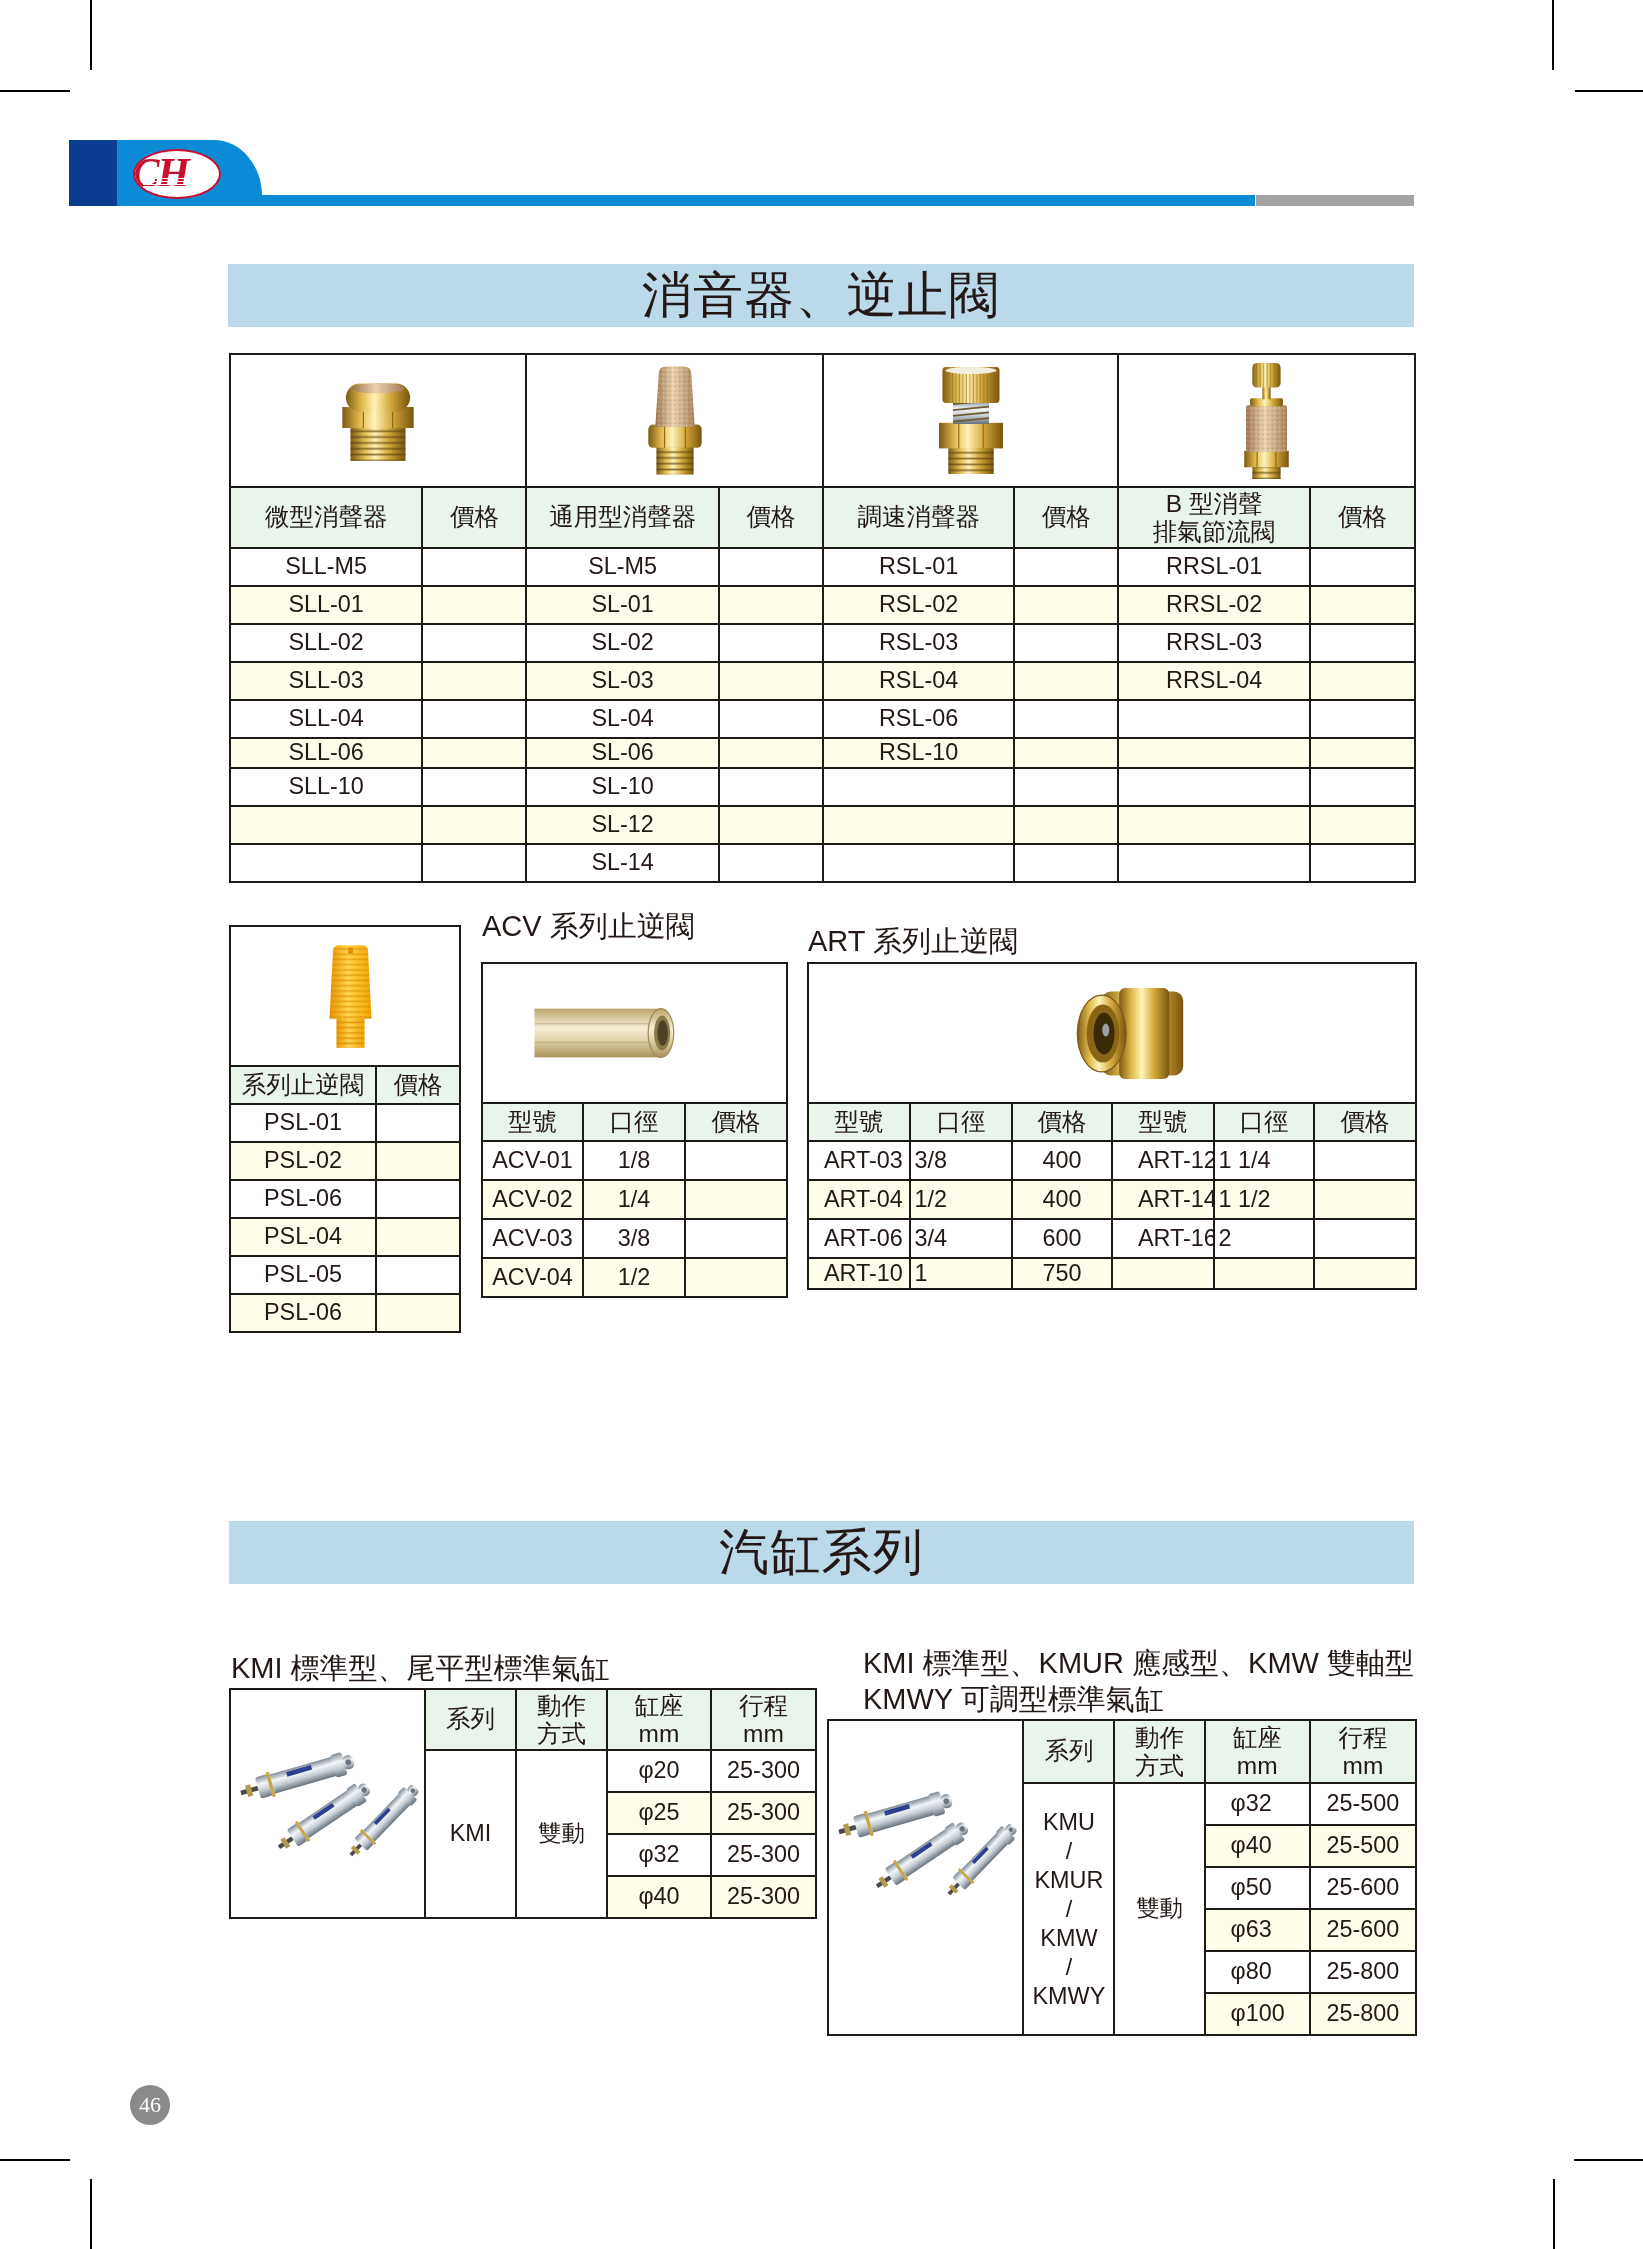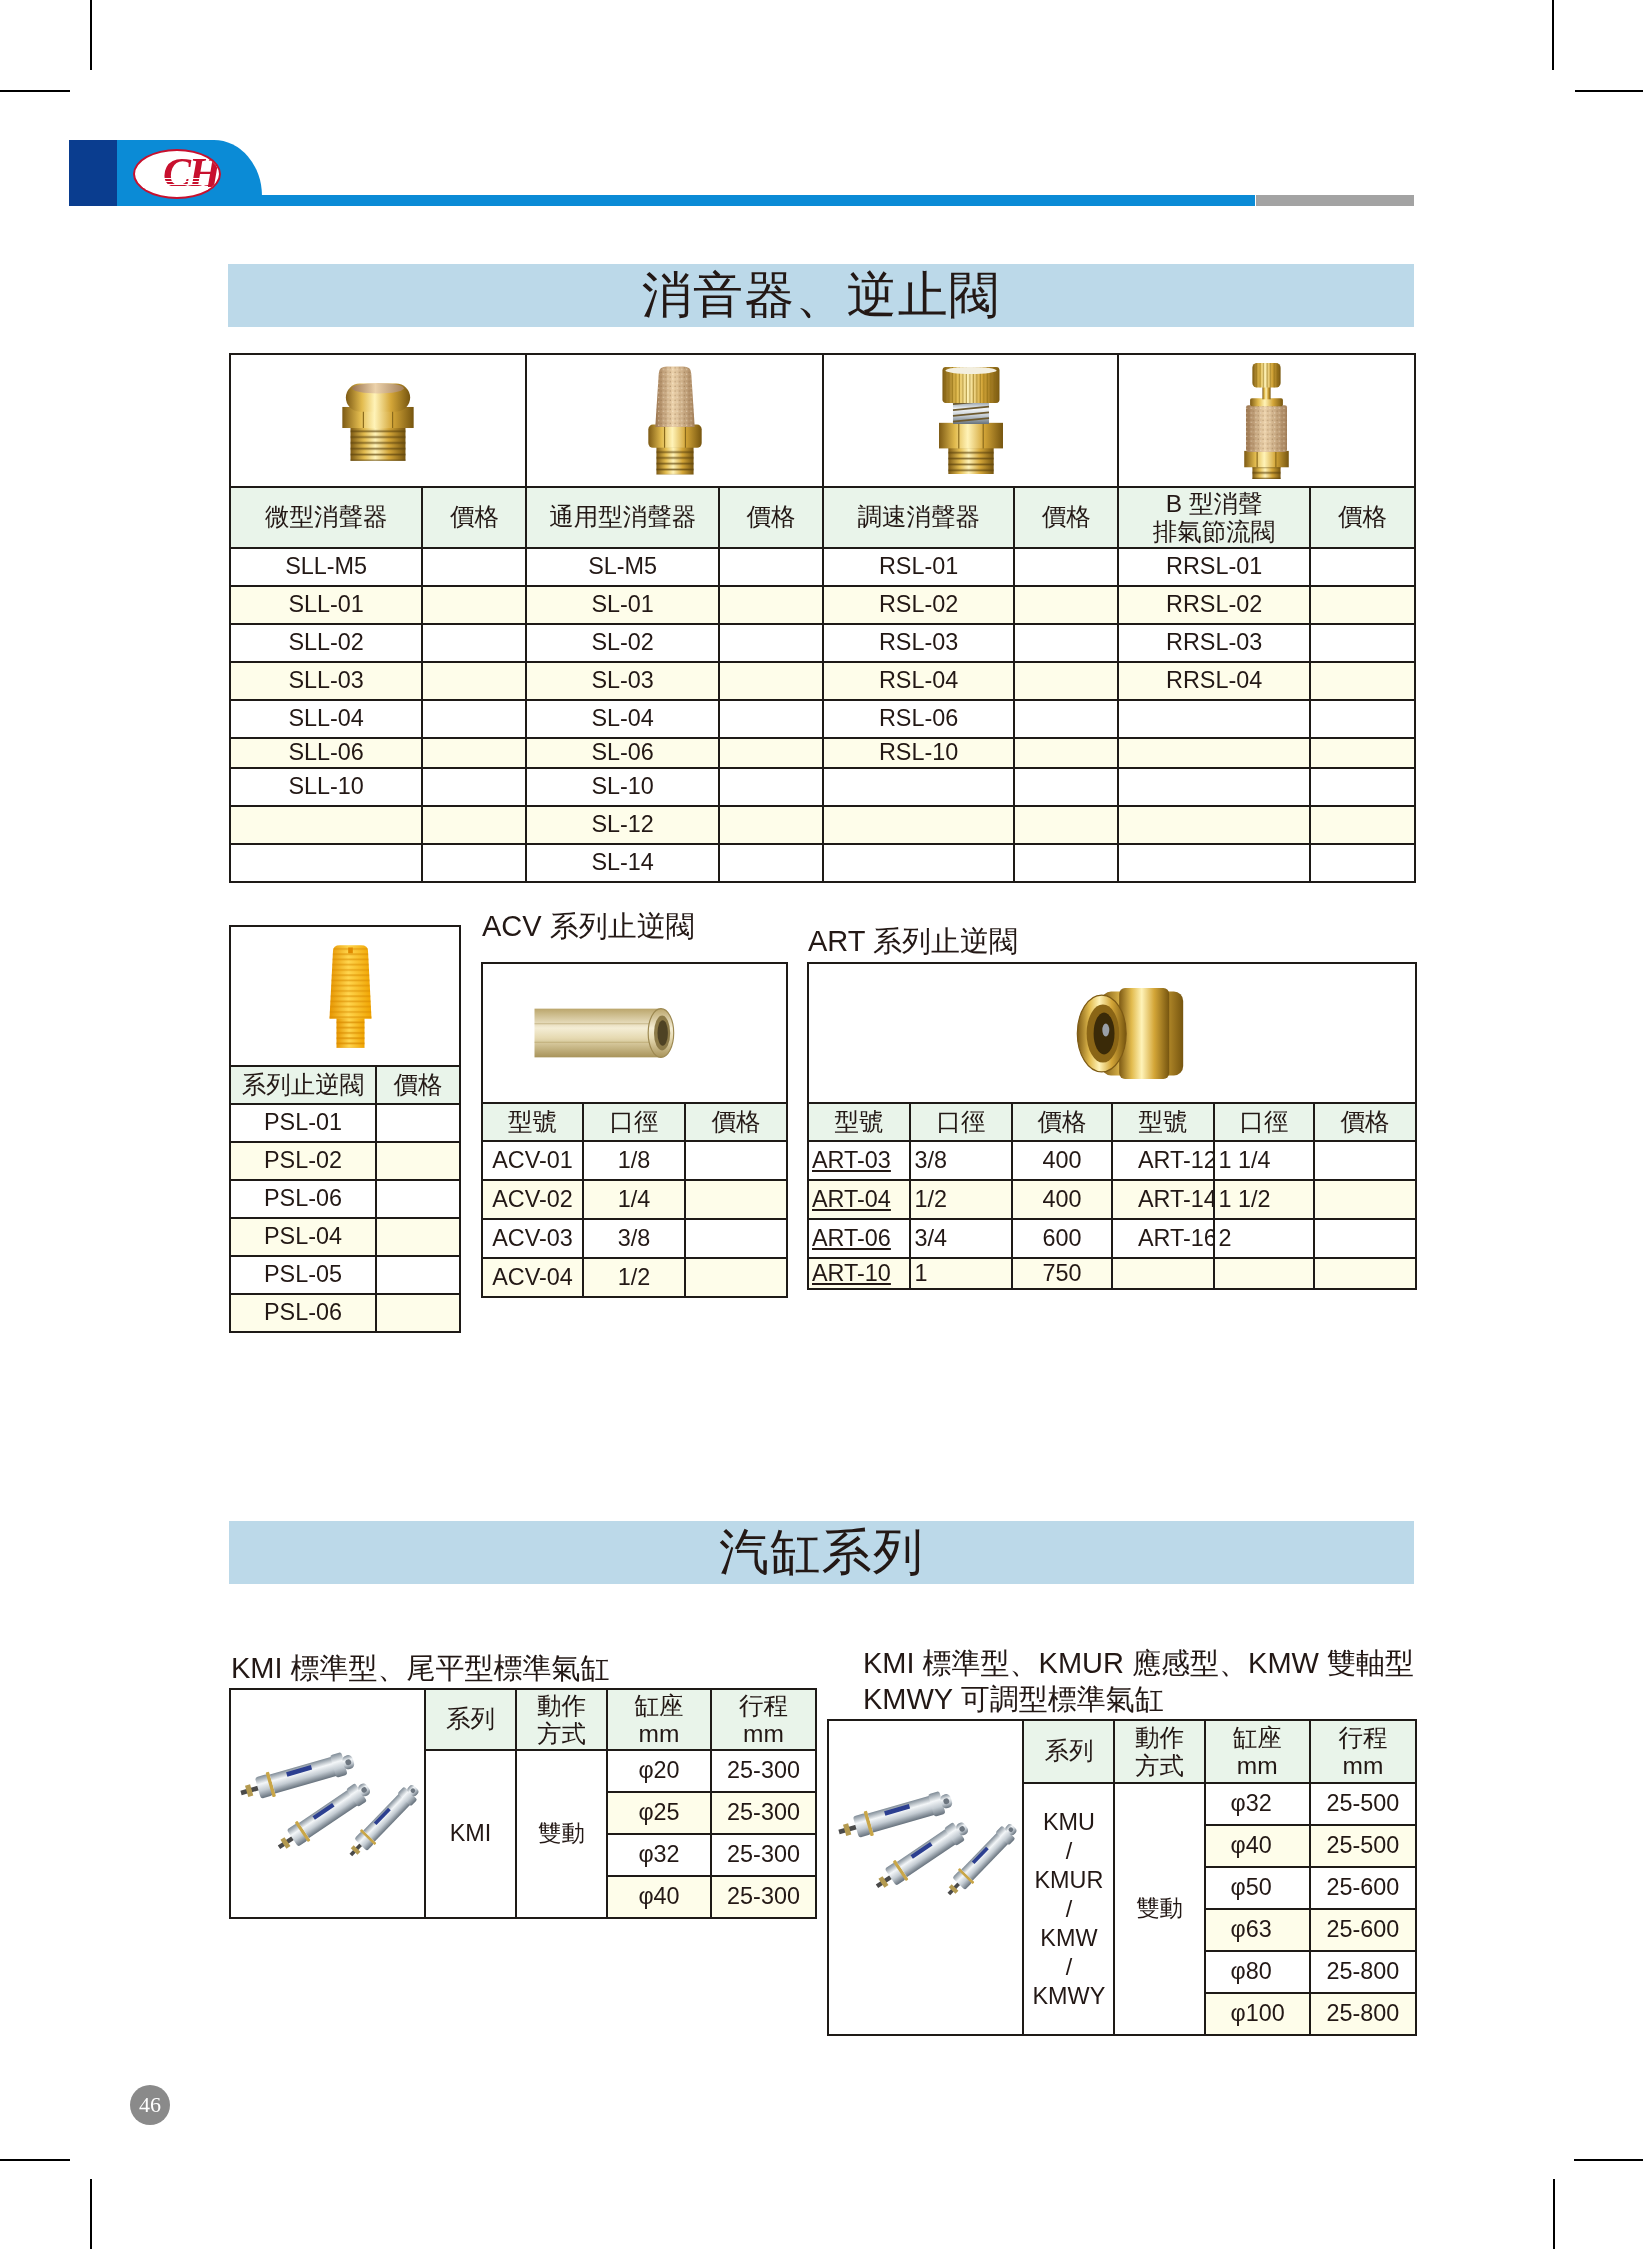--- a/index.html
+++ b/index.html
@@ -6,37 +6,37 @@
   body {
     width:1644px; height:2250px; position:relative; overflow:hidden; background:#ffffff;
     font-family:"Liberation Sans", "DejaVu Sans", sans-serif; color:#231815;
   }
   .crop { position:absolute; background:#000; }
   .hdr-dark { position:absolute; left:69px; top:140px; width:48px; height:66px; background:#0a3d8f; }
   .hdr-tab { position:absolute; left:117px; top:140px; width:145px; height:66px; background:#0b8bd6; border-top-right-radius:48px 56px; }
   .hdr-bar { position:absolute; left:117px; top:195px; width:1138px; height:11px; background:#0b8bd6; }
   .hdr-gray { position:absolute; left:1256px; top:195px; width:158px; height:11px; background:#a3a3a3; }
   .logo { position:absolute; left:133px; top:149px; width:88px; height:50px; box-sizing:border-box;
-          border:2.9px solid #c8102e; border-radius:50%; background:#fff; text-align:right; overflow:hidden; }
+          border:2.9px solid #c8102e; border-radius:50%; background:#fff; text-align:left; overflow:hidden; }
   .logo-text { display:block; font-family:"Liberation Serif", serif; font-style:italic; font-weight:bold;
                font-size:42px; line-height:44px; color:#c8102e; letter-spacing:-2.3px; margin-left:-3.5px; }
   .logo-stripes { position:absolute; left:8.2px; top:24.5px; width:65px; height:15px;
                   background:repeating-linear-gradient(to bottom, rgba(255,255,255,0) 0 1.8px, #fff 1.8px 2.9px); }
   .band { position:absolute; left:228px; width:1186px; height:63px; background:#bcd9e9;
           text-align:center; line-height:63px; font-size:50px; color:#231815; letter-spacing:1.2px; }
   .label { position:absolute; font-size:29px; line-height:33px; white-space:nowrap; color:#231815; }
   .label2 { position:absolute; font-size:29px; line-height:36px; white-space:nowrap; color:#231815;margin-left:34px; }
   .label2 span { display:block; }
   table.grid { position:absolute; border-collapse:collapse; table-layout:fixed; border:2.9px solid #1e1a17; }
   table.grid td { border:2px solid #1e1a17; padding:0; text-align:center; vertical-align:middle;
                   font-size:23.4px; line-height:1.1; white-space:nowrap; overflow:hidden; background:#fff; }
   table.grid td.h { background:#e9f4ea; font-size:24.5px; }
   table.grid tr.alt td { background:#fefdea; }
   table.grid td.img { background:#fff; }
-  table.grid td.l { text-align:left; padding-left:3px;text-decoration:underline; }
+  table.grid td.l { text-align:left; padding-left:15px; }
   table.grid td.l2 { text-align:left; padding-left:3.5px; }
   table.grid td.l3 { text-align:left; padding-left:25px; }
   .blk { display:block; line-height:28px; }
   .blk2 { display:block; line-height:29px; }
   .pageno { position:absolute; left:130px; top:2085px; width:40px; height:40px; border-radius:50%;
             background:#8a8a8a; color:#fff; font-family:"Liberation Serif", serif; font-size:22px;
             text-align:center; line-height:40px; }
   svg { display:inline-block; vertical-align:middle; }
 </style>
 </head>

